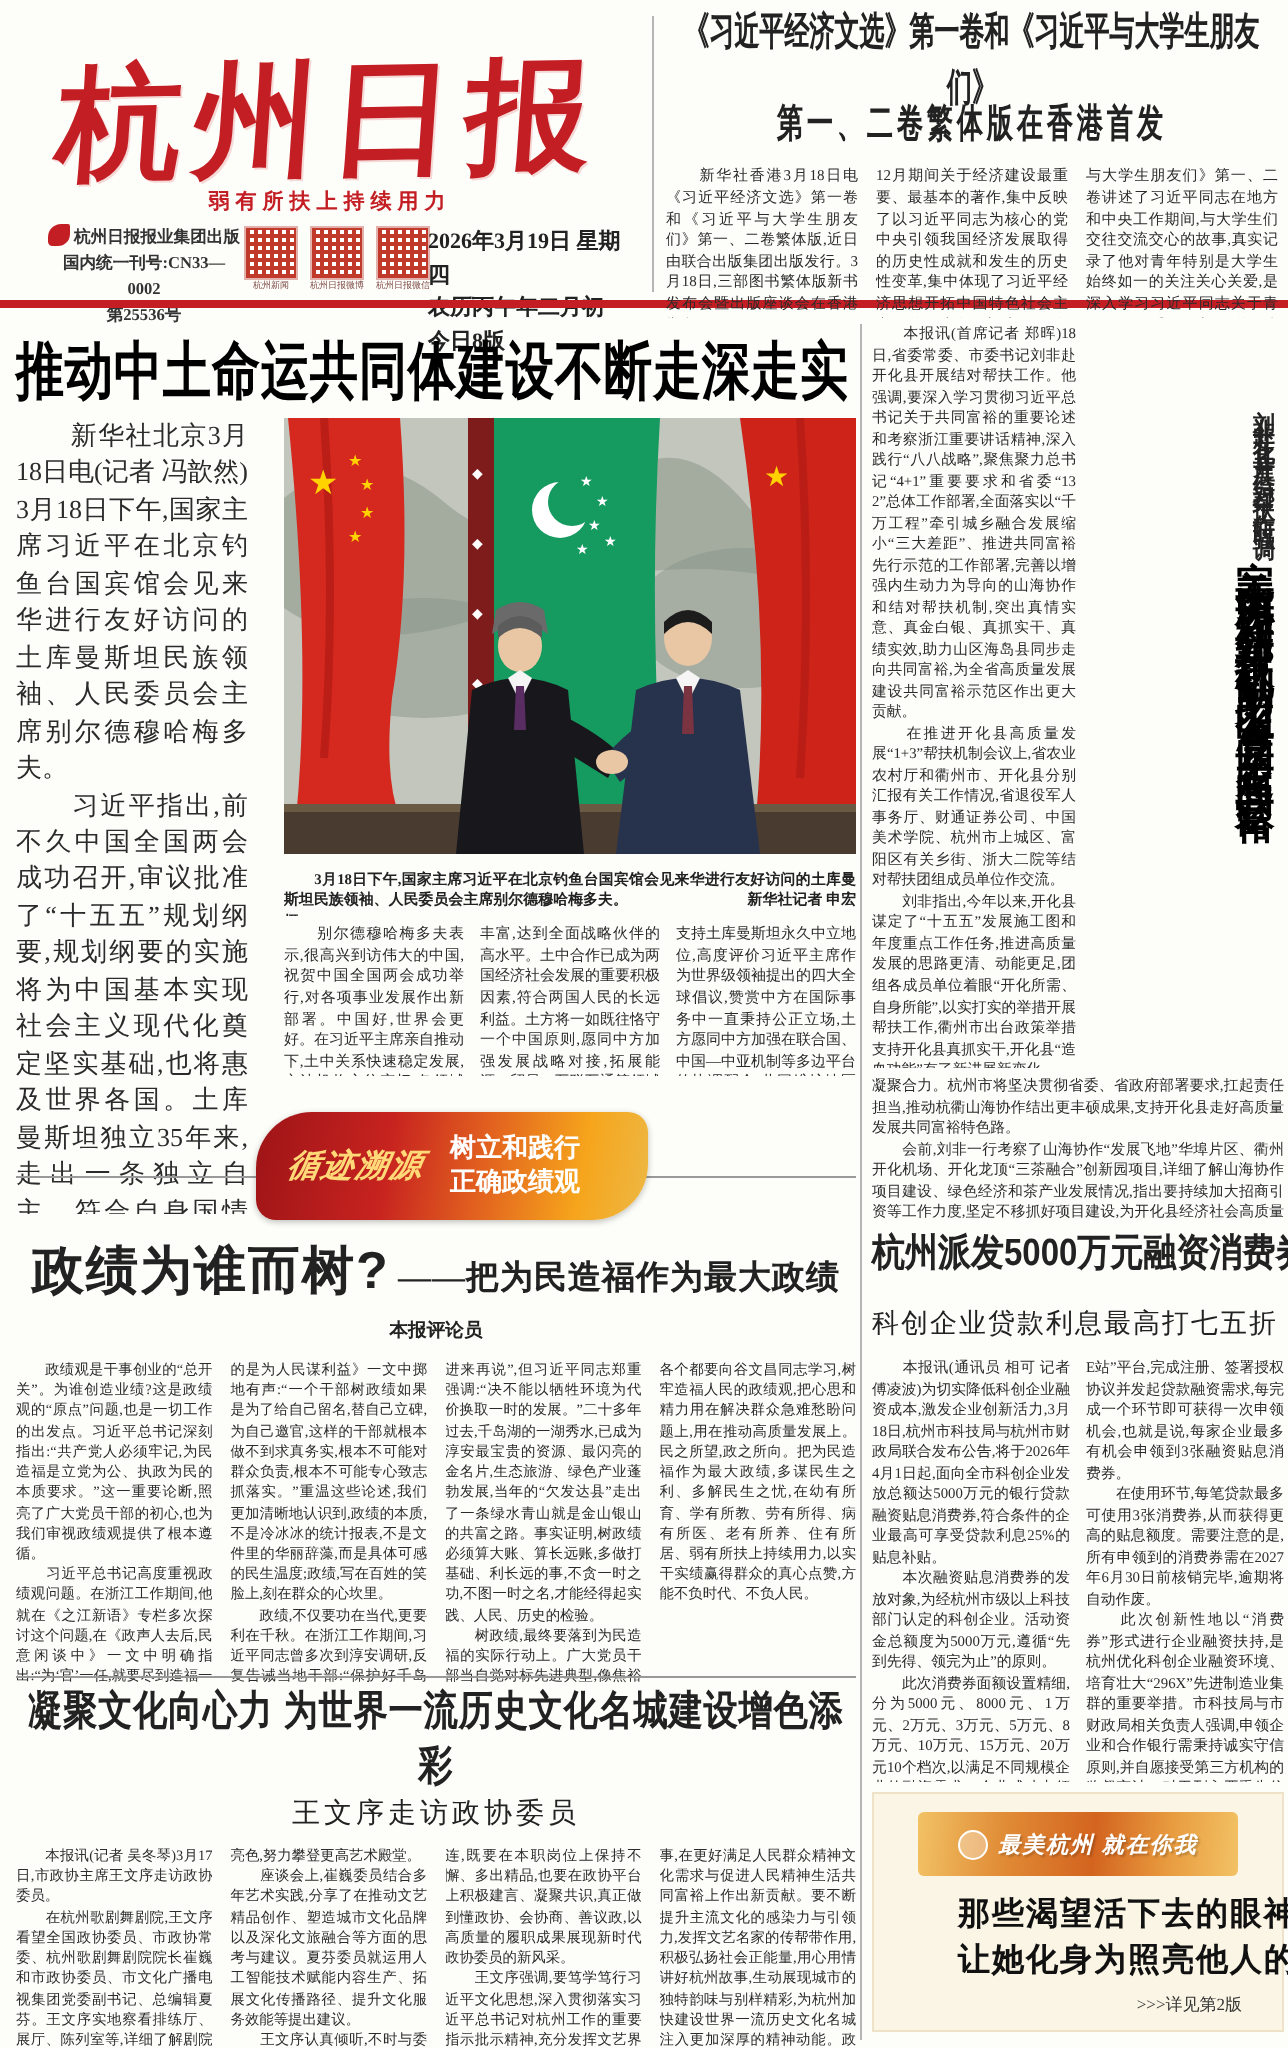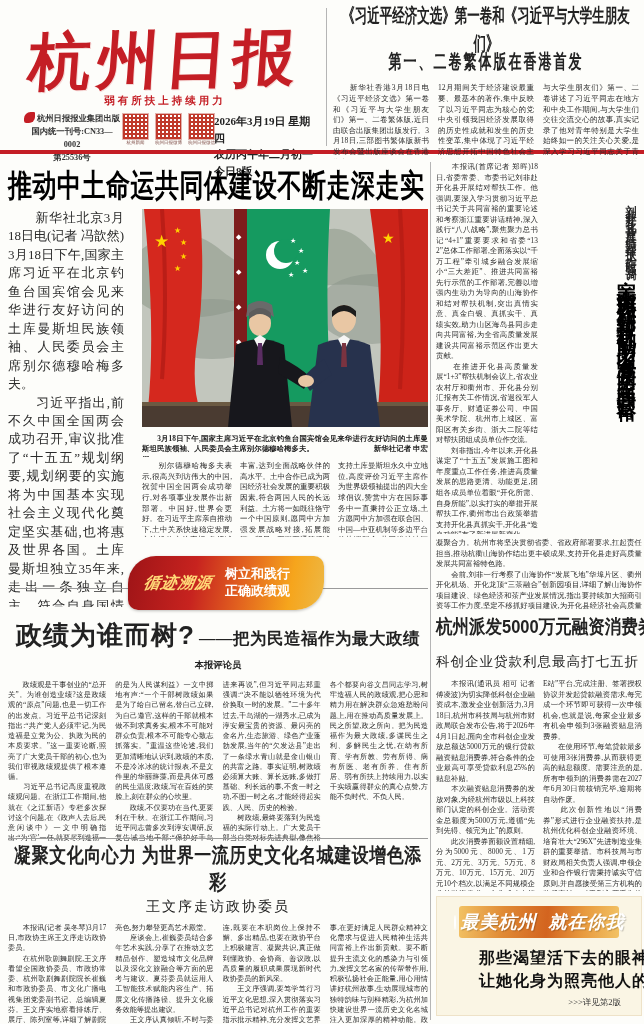--- a/index.html
+++ b/index.html
@@ -96,22 +96,22 @@
   .ra2Cols{display:flex;gap:8px;margin-top:8px;}
   .ra2Cols > div{flex:1;font-size:7.4px;height:212px;}
 
   .promo{position:absolute;left:436px;top:896px;width:206px;height:120px;background:#faf5e4;
      border:1px solid #eee2c8;box-sizing:border-box;padding:9px 10px 6px;}
   .promoBanner{height:32px;margin:0 12px;border-radius:3px;display:flex;align-items:center;
      justify-content:center;gap:5px;color:#fff;
      background:linear-gradient(95deg,#f2c264,#e08a35 28%,#d3641f 55%,#e89b3f 78%,#f2c264);}
   .promoSeal{width:13px;height:13px;border-radius:50%;background:#fff5;border:1px solid #fff;
      display:inline-block;}
-  .promoBannerTxt{font-size:18px;font-weight:800;font-style:italic;letter-spacing:1px;
-     text-shadow:1px 1px 1px #00000033;white-space:nowrap;font-family:Liberation Mono, monospace;}
+  .promoBannerTxt{font-size:11px;font-weight:800;font-style:italic;letter-spacing:1px;
+     text-shadow:1px 1px 1px #00000033;white-space:nowrap;}
   .promoBig{font-size:16px;font-weight:900;text-align:center;letter-spacing:1px;line-height:1.35;
      margin-top:9px;color:#111;font-family:"Liberation Sans",sans-serif;white-space:pre;margin-left:32px;}
   .promoMore{font-size:8.5px;text-align:right;padding-right:10px;margin-top:6px;color:#333;}
 </style>
 </head>
 <body>
 
 <div class="page">
 
   <div class="cnTitle">杭州日报</div>

